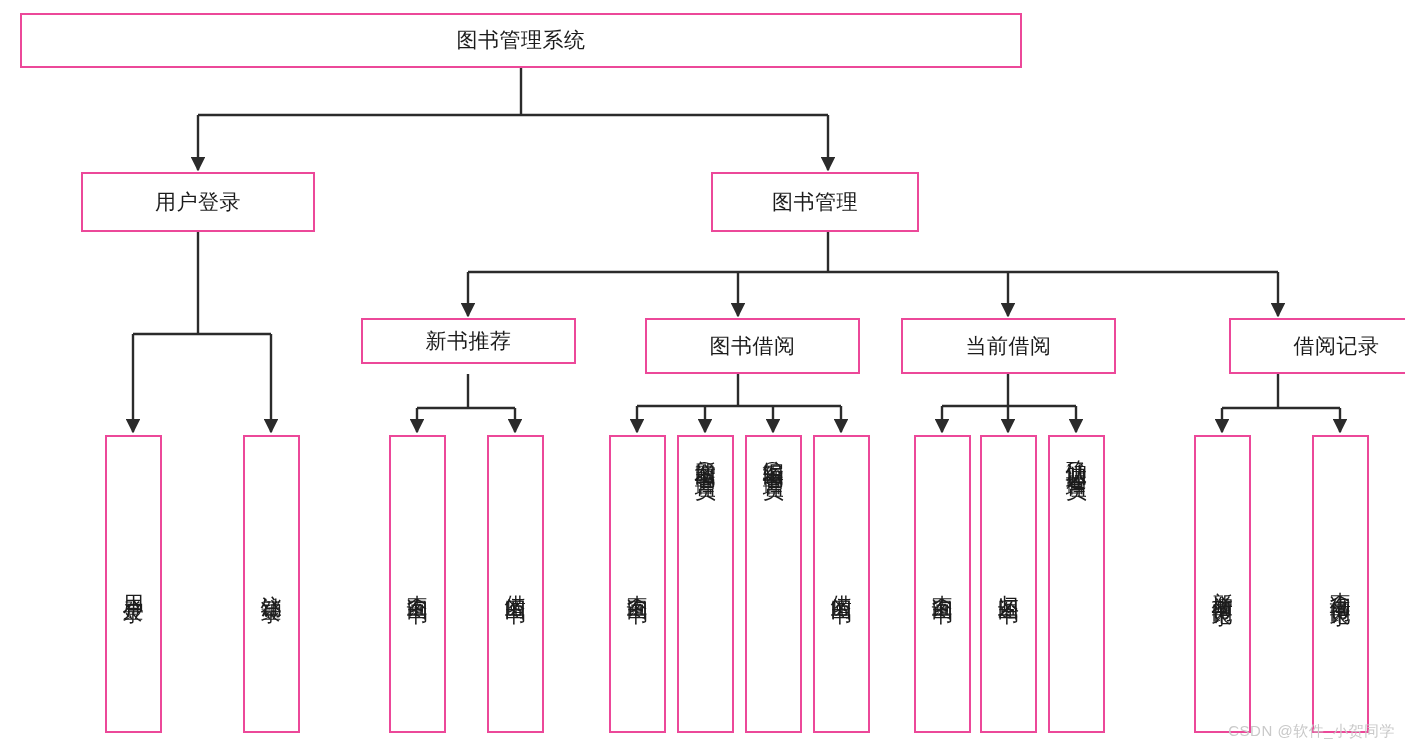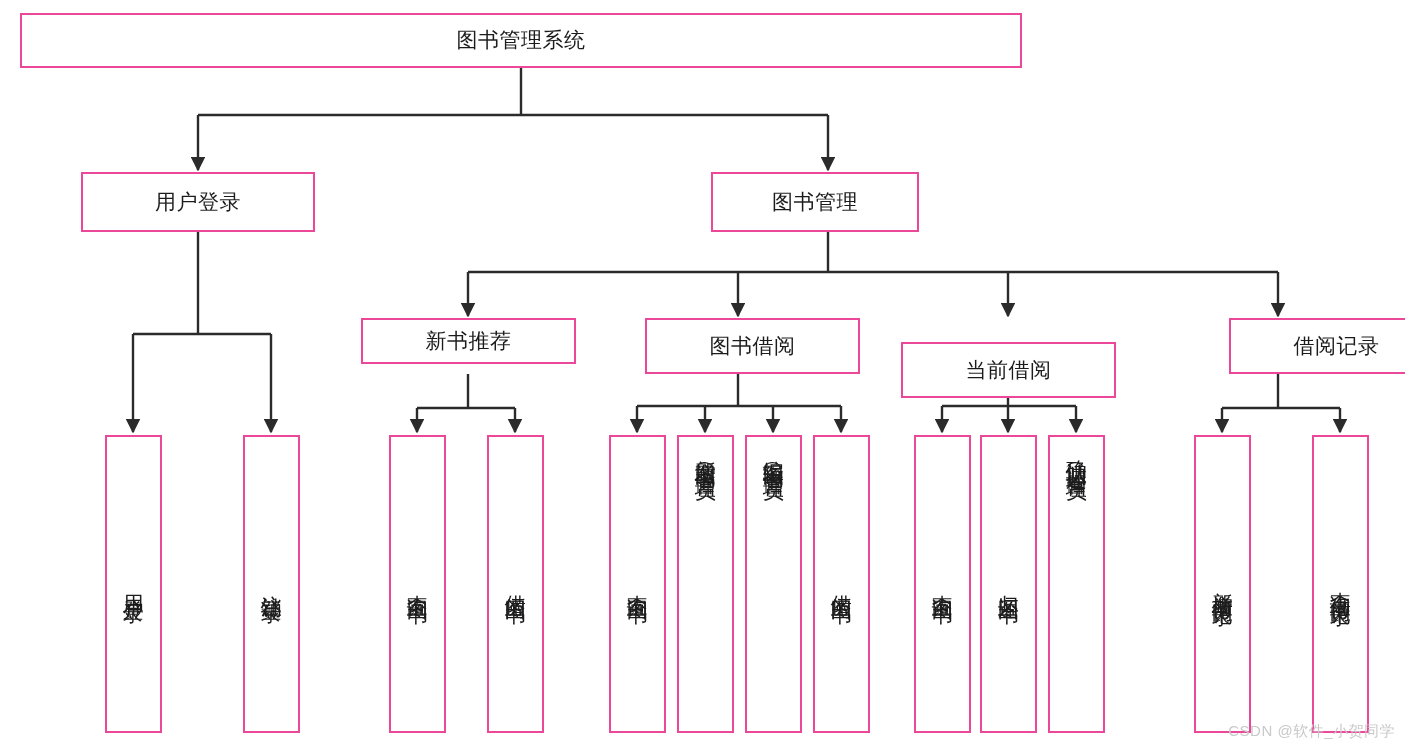--- a/index.html
+++ b/index.html
@@ -140,21 +140,21 @@
   <div class="node" style="left:711px; top:172px; width:208px; height:60px;">
     <span class="node-label">图书管理</span>
   </div>
 
   <div class="node" style="left:361px; top:318px; width:215px; height:46px;">
     <span class="node-label">新书推荐</span>
   </div>
   <div class="node" style="left:633px; top:318px; width:215px; height:56px;margin-left:12px;">
     <span class="node-label">图书借阅</span>
   </div>
-  <div class="node" style="left:901px; top:318px; width:215px; height:56px;margin-top:24px;">
+  <div class="node" style="left:901px; top:318px; width:215px; height:56px;">
     <span class="node-label">当前借阅</span>
   </div>
   <div class="node" style="left:1229px; top:318px; width:215px; height:56px;">
     <span class="node-label">借阅记录</span>
   </div>
 
   <div class="node vertical centered" style="left:105px; top:435px; width:57px; height:298px;">
     <span class="node-label">用户登录</span>
   </div>
   <div class="node vertical centered" style="left:243px; top:435px; width:57px; height:298px;">

